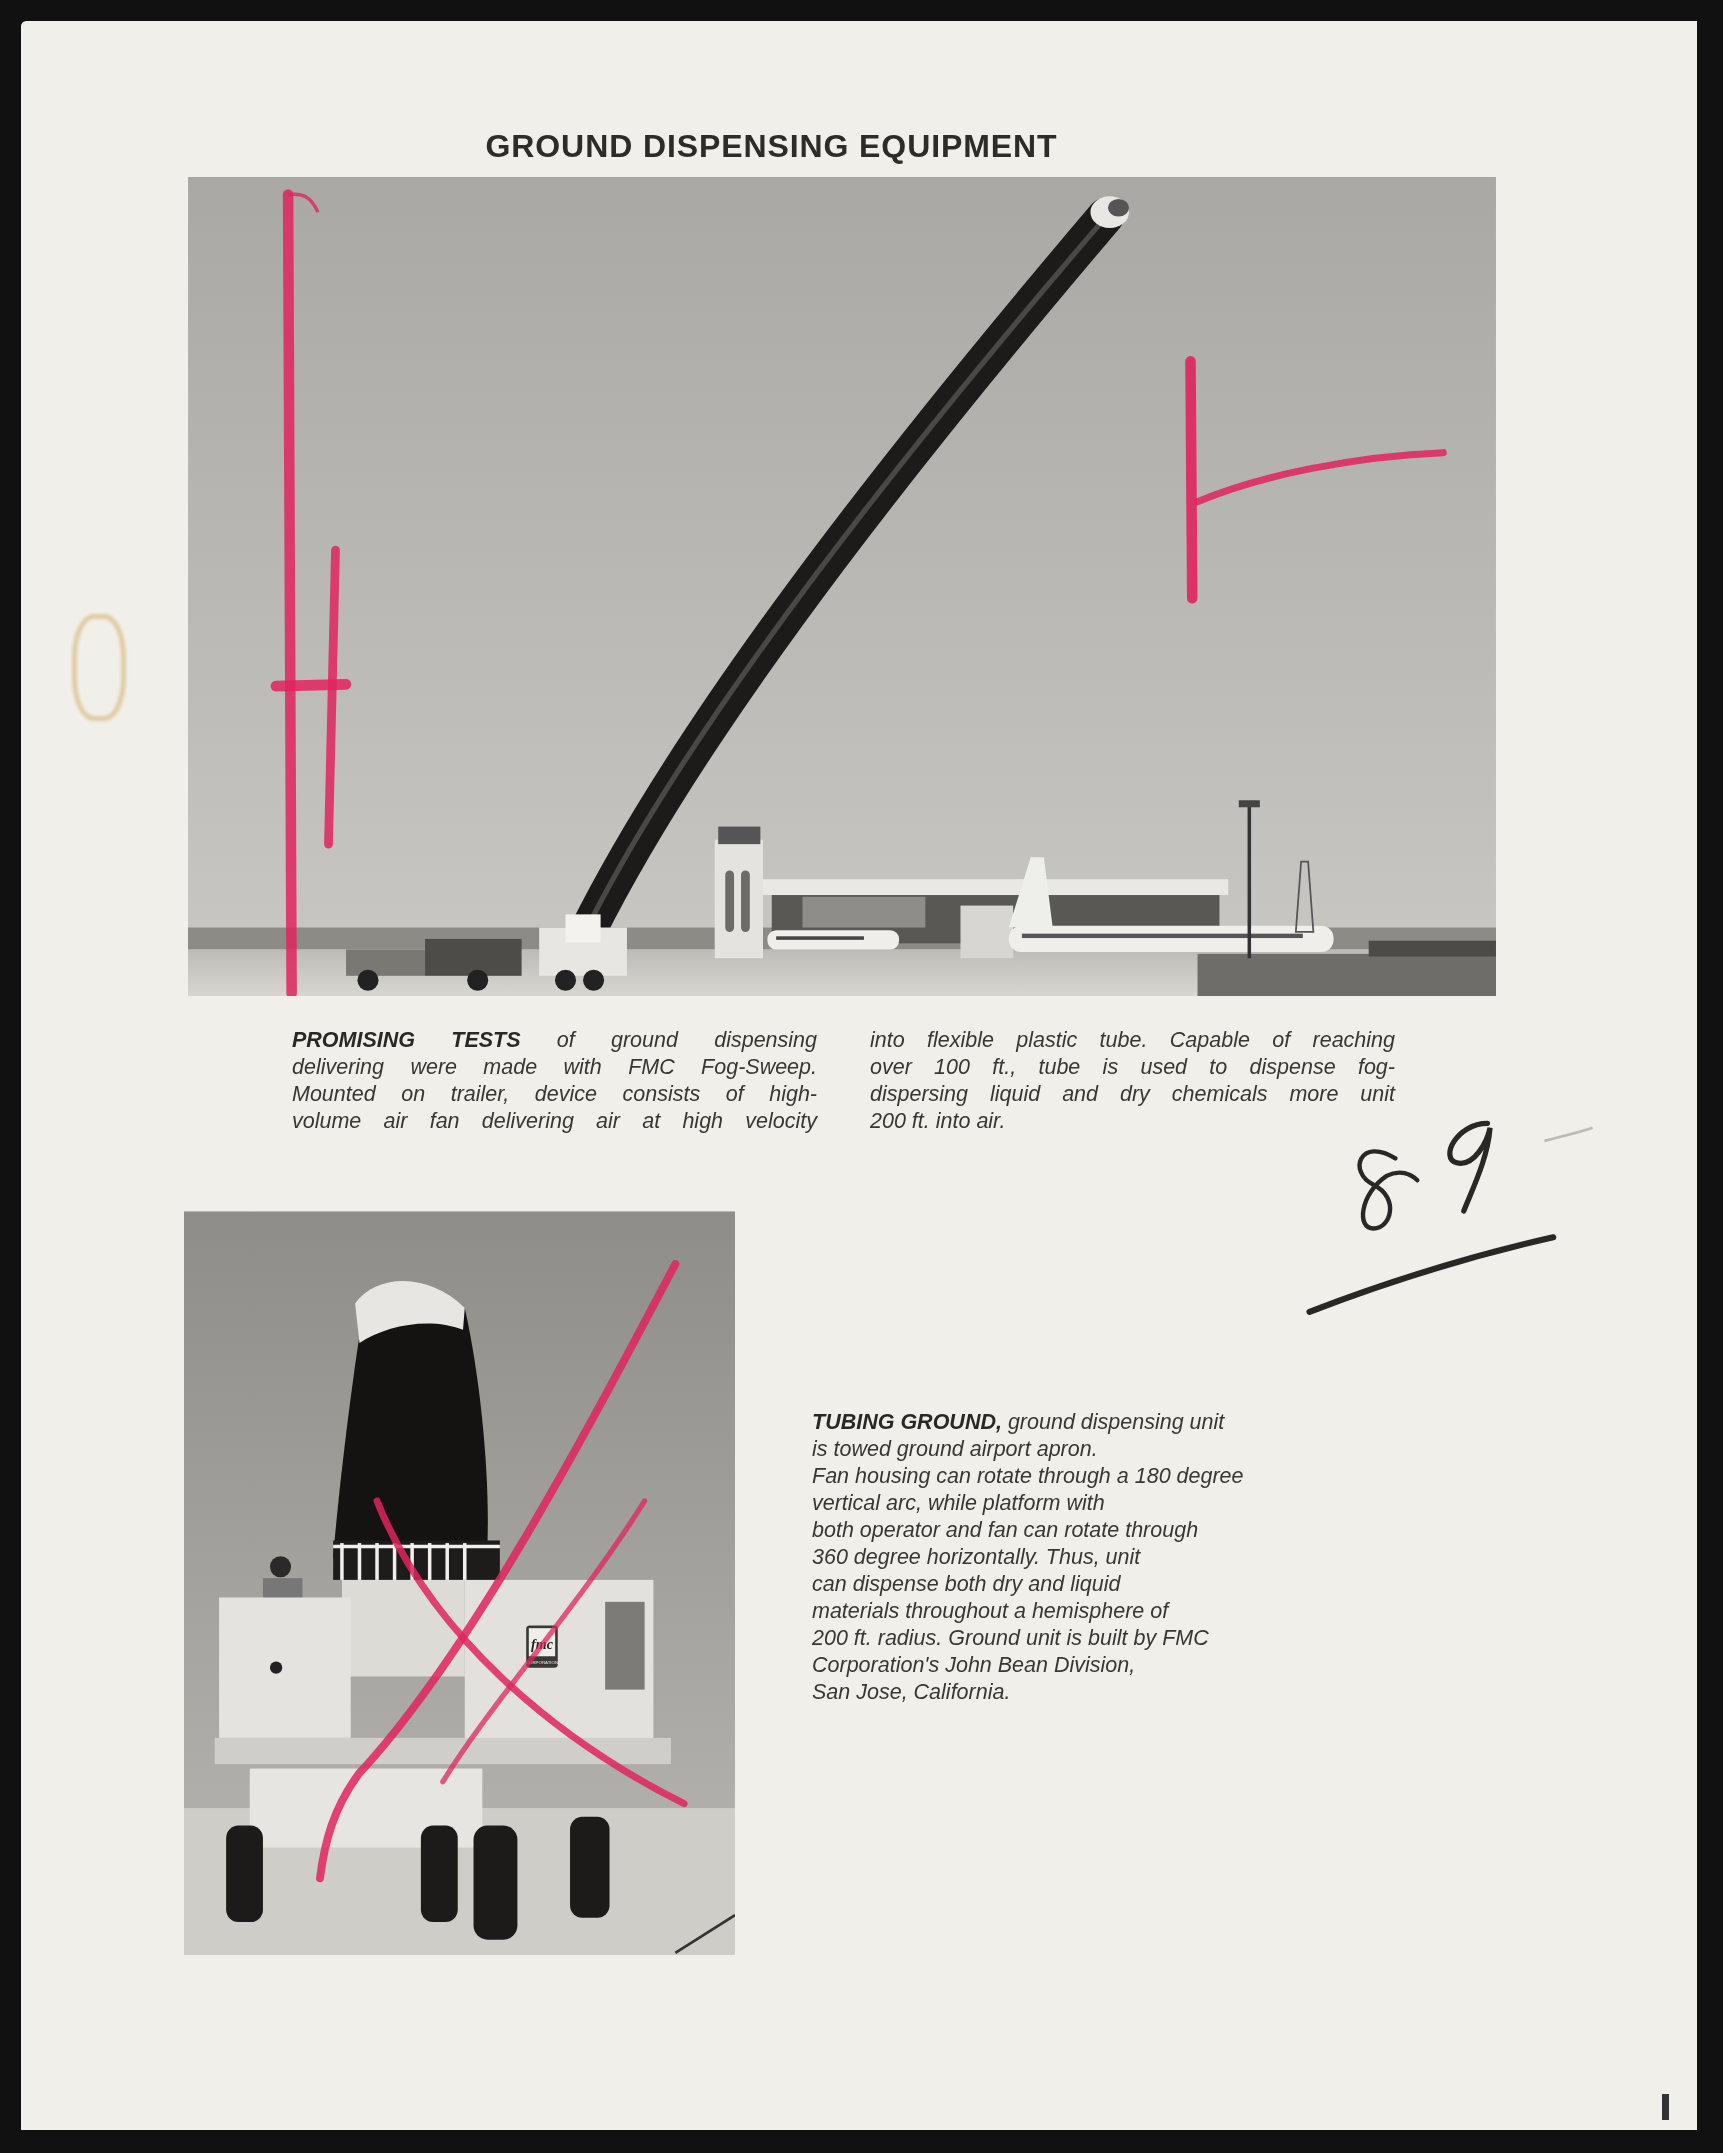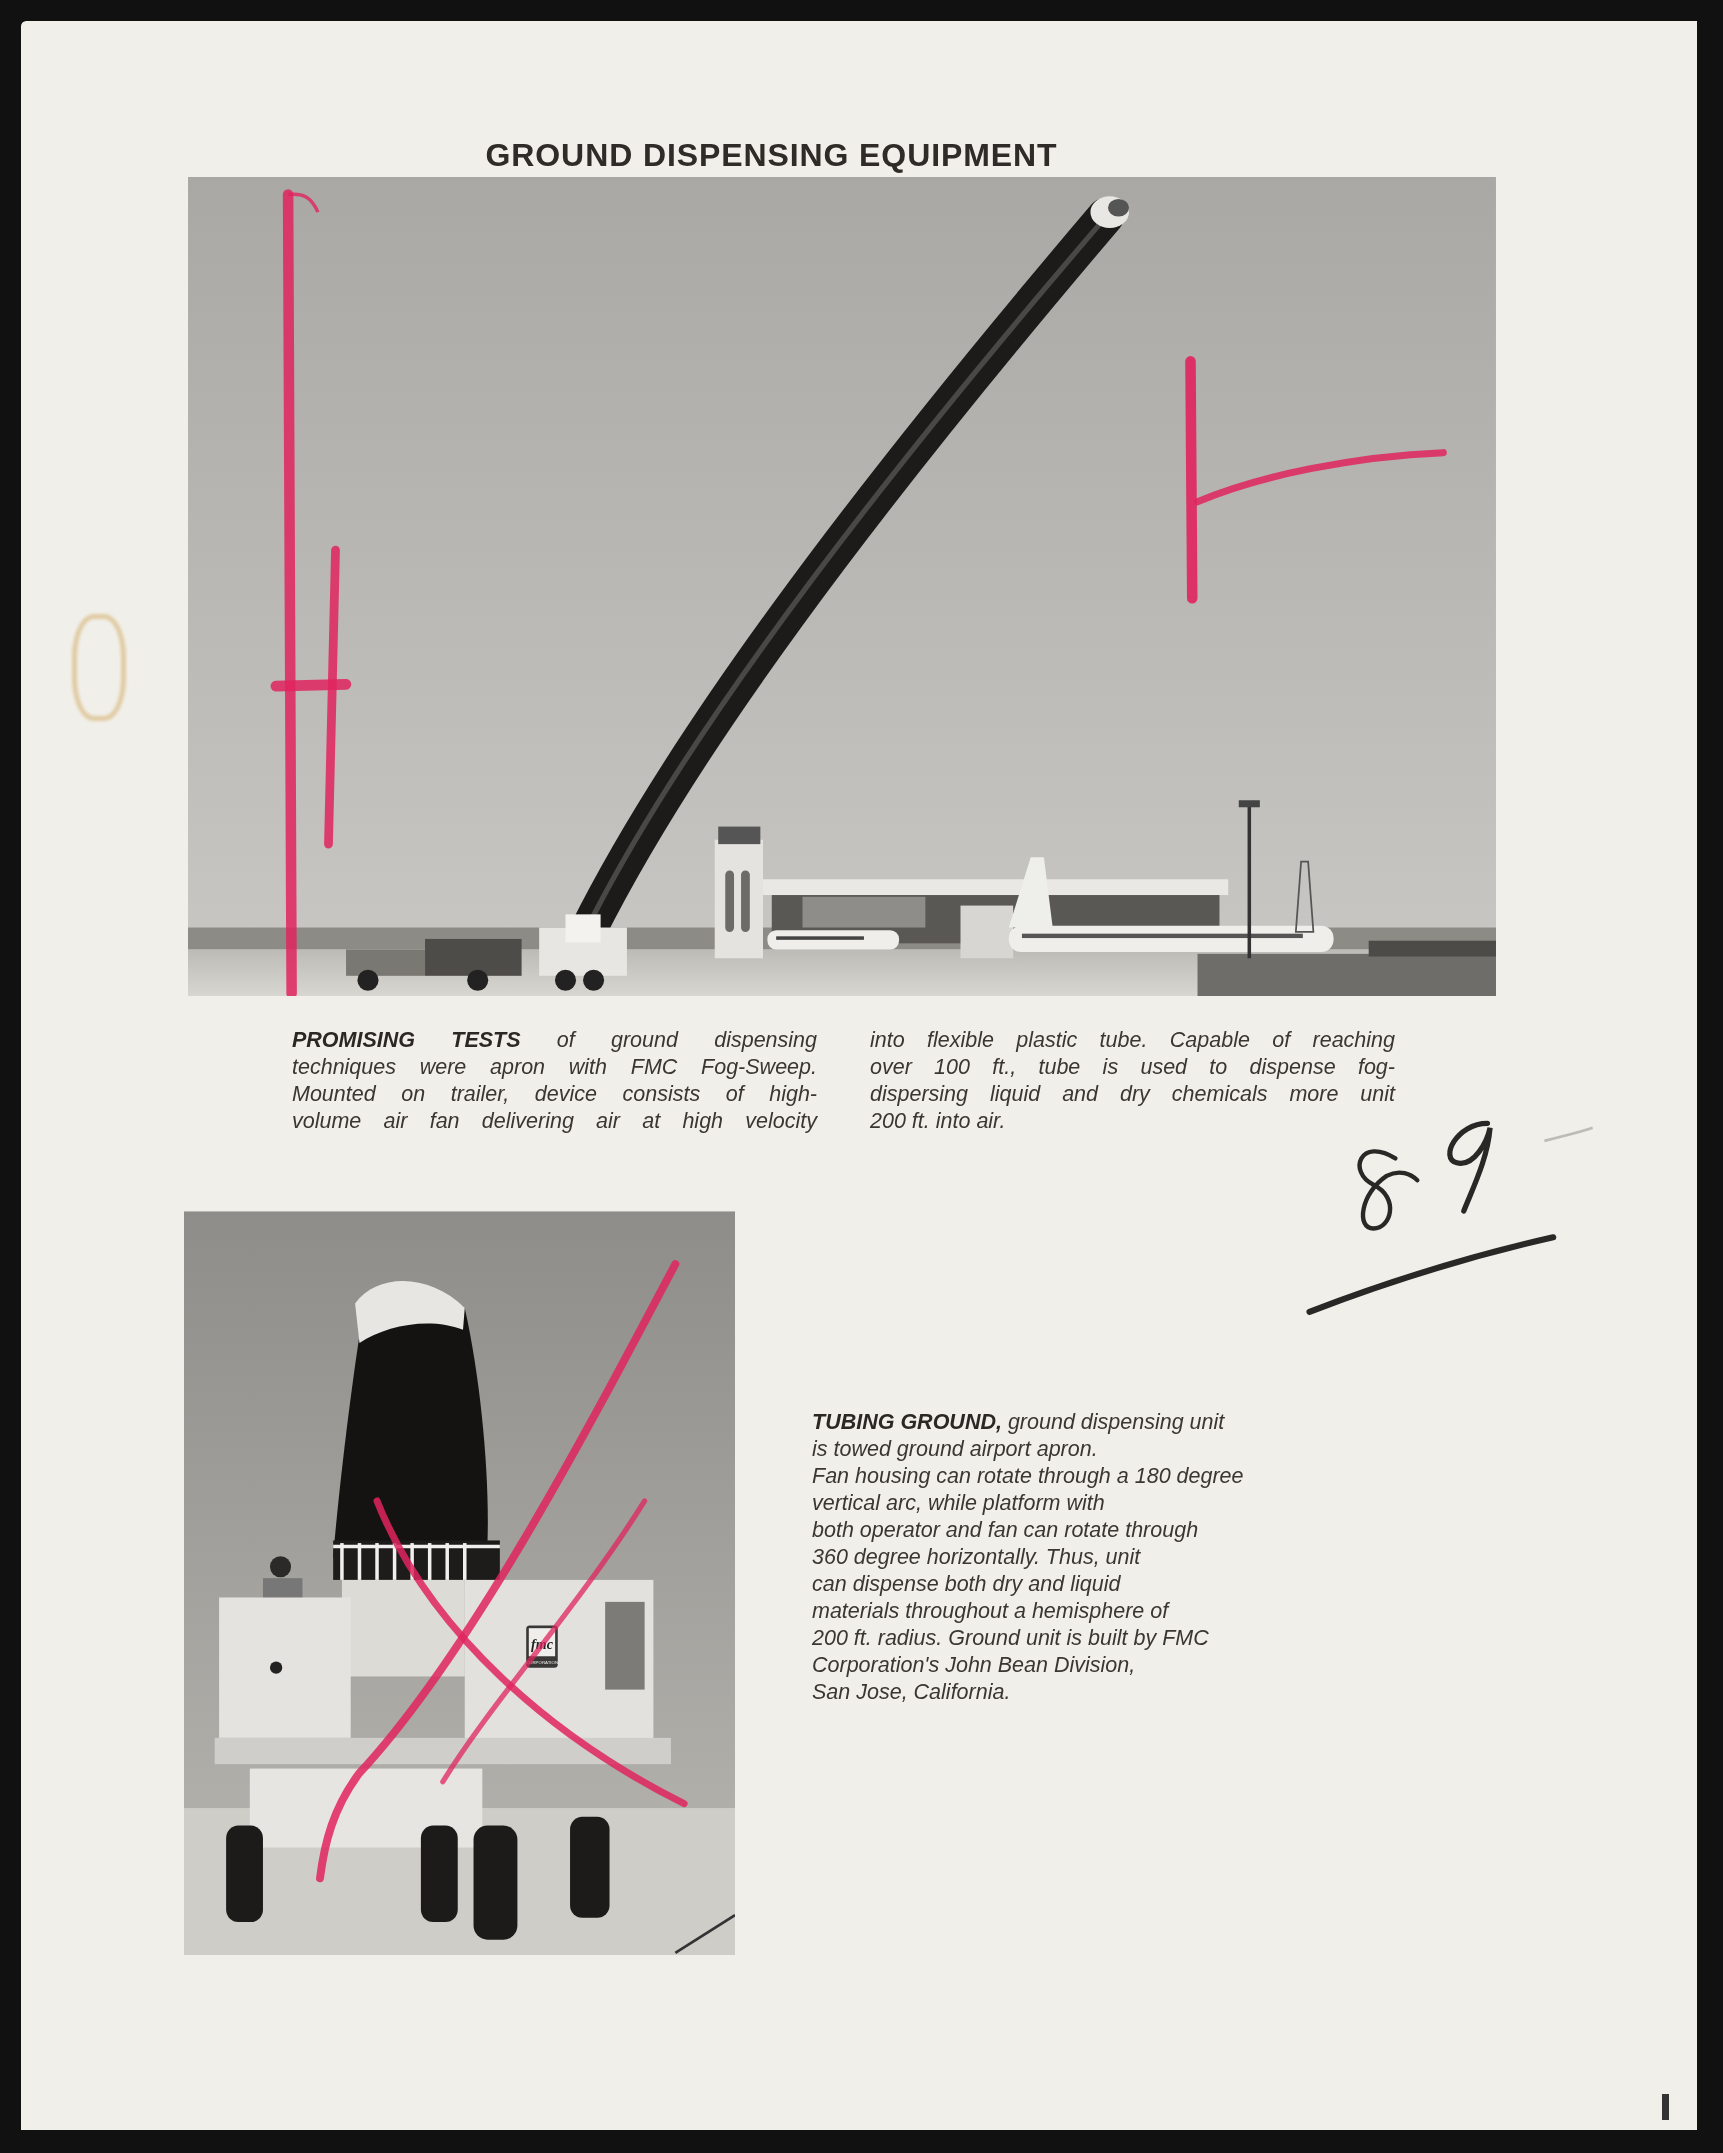--- a/index.html
+++ b/index.html
@@ -1,19 +1,19 @@
 <!DOCTYPE html>
 <html style="font-size:14px"><head>
 <meta charset="utf-8">
 <style>
   html, body { margin:0; padding:0; }
   body { width:1723px; height:2153px; background:#111; position:relative; overflow:hidden; font-family:"Liberation Sans", sans-serif; }
   .paper { position:absolute; left:21px; top:21px; width:1676px; height:2109px; background:#f1efe9; border-radius:5.3px 0 0 0; }
   .stain { position:absolute; left:72px; top:614px; width:44px; height:97px; border:5.3px solid rgba(205,160,80,0.45); border-radius:40%; filter:blur(1.8px); }
-  .title { position:absolute; left:0; width:1543px; top:137px; text-align:center; font-weight:bold; font-size:32px; letter-spacing:0.9px; color:#2e2b28; }
+  .title { position:absolute; left:0; width:1543px; top:128px; text-align:center; font-weight:bold; font-size:32px; letter-spacing:0.9px; color:#2e2b28; }
   .photo { position:absolute; overflow:hidden; }
   .photo svg { display:block; }
   .caption { position:absolute; font-style:italic; font-size:21.5px; line-height:27px; color:#3a3633; }
   .caption .lead { font-weight:bold; color:#2a2724; }
   .line { display:block; white-space:nowrap; }
   .jline { display:block; text-align:justify; text-align-last:justify; }
   .hand { position:absolute; }
   .pageno { position:absolute; left:1662px; top:2094px; width:7px; height:26px; background:#333; }
 </style>
 </head>
@@ -87,21 +87,21 @@
     <path d="M114,20 C130,18 140,22 148,40" stroke="#e0245e" stroke-width="4" fill="none" opacity="0.8"></path>
     <path d="M168,425 L160,760" stroke="#e0245e" stroke-width="10" fill="none" stroke-linecap="round" opacity="0.85"></path>
     <path d="M100,580 L180,578" stroke="#e0245e" stroke-width="12" fill="none" stroke-linecap="round" opacity="0.85"></path>
     <path d="M1142,210 L1144,480" stroke="#e0245e" stroke-width="12" fill="none" stroke-linecap="round" opacity="0.9"></path>
     <path d="M1150,370 C1220,340 1330,318 1430,314" stroke="#e0245e" stroke-width="8" fill="none" stroke-linecap="round" opacity="0.85"></path>
   </svg>
 </div>
 
 <div class="caption" style="left:292px; top:1027px; width:525px;">
   <span class="jline"><span class="lead">PROMISING TESTS</span><span> of ground dispensing</span></span>
-  <span class="jline">techniques were apron with FMC Fog-Sweep.</span>
+  <span class="jline">delivering were made with FMC Fog-Sweep.</span>
   <span class="jline">Mounted on trailer, device consists of high-</span>
   <span class="jline">volume air fan delivering air at high velocity</span>
 </div>
 <div class="caption" style="left:870px; top:1027px; width:525px;">
   <span class="jline">into flexible plastic tube. Capable of reaching</span>
   <span class="jline">over 100 ft., tube is used to dispense fog-</span>
   <span class="jline">dispersing liquid and dry chemicals more unit</span>
   <span class="line">200 ft. into air.</span>
 </div>
 

